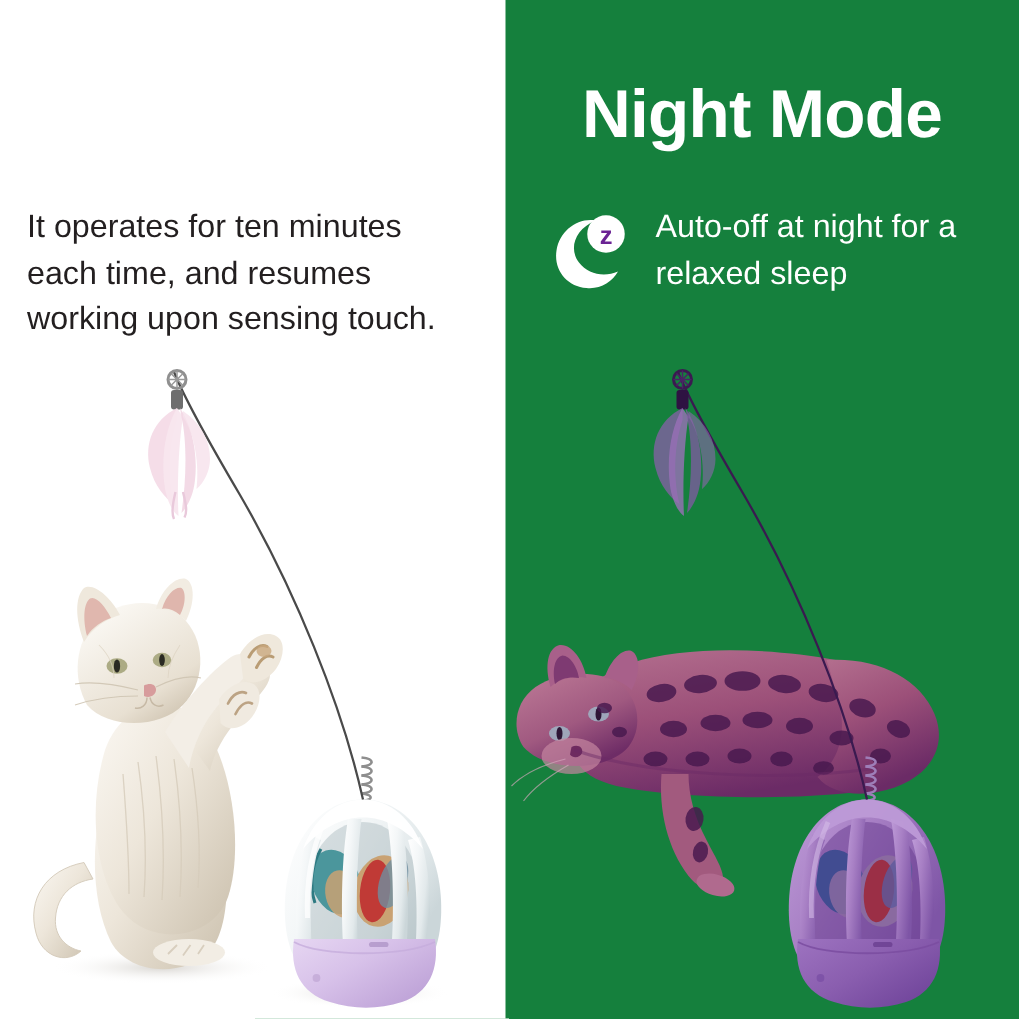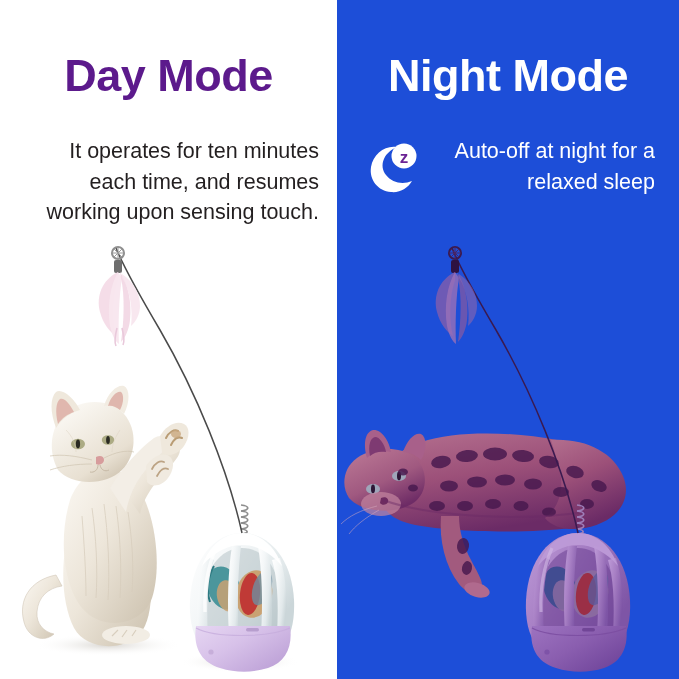--- a/index.html
+++ b/index.html
@@ -26,21 +26,21 @@
     position: relative;
     height: 679px;
     overflow: hidden;
   }
   .panel-day {
     width: 337px;
     background: #ffffff;
   }
   .panel-night {
     width: 342px;
-    background: #1d4ed8;
+    background: #15803d;
   }
 
   
   .headline {
     position: absolute;
     left: 0;
     right: 0;
     text-align: center;
     font-weight: bold;
     letter-spacing: -0.5px;
@@ -54,21 +54,21 @@
   }
   .headline-night {
     top: 52px;
     font-size: 45px;
     color: #ffffff;
     line-height: 1.05;
   }
 
   .subtext {
     position: absolute;
-    text-align: right;
+    text-align: left;
     margin: 0;
   }
   .subtext-day {
     top: 136px;
     left: 18px;
     right: 18px;
     font-size: 21.5px;
     line-height: 1.42;
     color: #231f20;
   }
@@ -108,21 +108,20 @@
   
   svg { display: block; overflow: visible; }
 </style>
 </head>
 <body>
 
 <div id="product-infographic">
 
   <section class="panel panel-day">
 
-    <h1 class="headline headline-day">Day Mode</h1>
 
     <p class="subtext subtext-day">It operates for ten minutes each time, and resumes working upon sensing touch.</p>
 
     <div class="scene">
       <svg width="337" height="679" viewBox="0 0 337 679">
         <defs>
           <linearGradient id="dCatBody" x1="0" y1="0" x2="1" y2="1">
             <stop offset="0%" stop-color="#FBF8F3"></stop>
             <stop offset="45%" stop-color="#EDE6DA"></stop>
             <stop offset="100%" stop-color="#CBC0AD"></stop>

